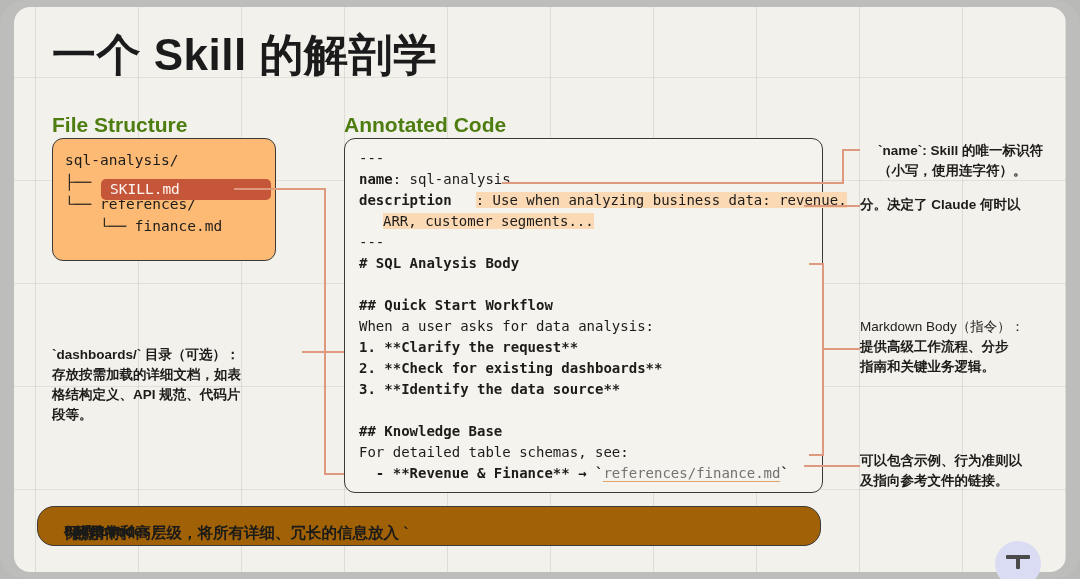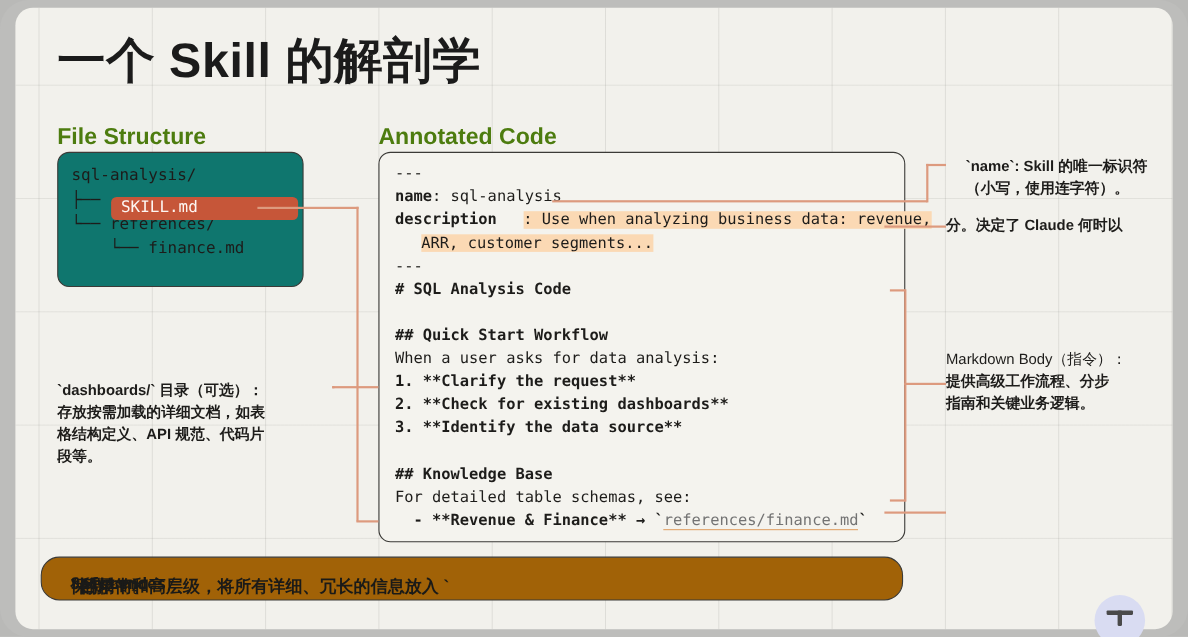--- a/index.html
+++ b/index.html
@@ -43,21 +43,21 @@
     position:absolute;font-size:21px;font-weight:bold;color:#4d7c0f;
     white-space:nowrap;
   }
   #head-file{left:38px;top:106px;}
   #head-code{left:330px;top:106px;}
 
   
   #file-card{
     position:absolute;left:38px;top:131px;width:222px;height:121px;
     border:1.6px solid #3b3a37;border-radius:11px;
-    background:#0f766e;
+    background:#fdba74;
   }
   .tree{
     position:absolute;left:12px;top:10px;
     font-family:"DejaVu Sans Mono","Liberation Mono",monospace;
     font-size:14.5px;color:#1d1c1a;line-height:22px;
     white-space:pre;
   }
   #skill-pill{
     position:absolute;left:48px;top:40px;width:170px;height:21px;
     background:#c65639;border-radius:5px;
@@ -143,21 +143,21 @@
           <span>SKILL.md</span>
         </div>
       </div>
 
       <div id="code-card">
         <div id="code"><span>---</span>
 <b>name</b><span>: sql-analysis</span>
 <b>description</b><span class="hl">: Use when analyzing business data: revenue,</span>
 <span class="hl">ARR, customer segments...</span>
 <span>---</span>
-<b># SQL Analysis Code</b>
+<b># SQL Analysis Body</b>
 <span></span>
 <b>## Quick Start Workflow</b>
 <span>When a user asks for data analysis:</span>
 <b>1. **Clarify the request**</b>
 <b>2. **Check for existing dashboards**</b>
 <b>3. **Identify the data source**</b>
 <span></span>
 <b>## Knowledge Base</b>
 <span>For detailed table schemas, see:</span>
 <b>  - **Revenue &amp; Finance** → `</b><span class="ulink">references/finance.md</span><b>`</b></div>
@@ -199,20 +199,24 @@
       <div class="anno" id="anno-desc">
         <div>分。决定了 Claude 何时以</div>
       </div>
 
       <div class="anno" id="anno-body">
         <div class="bhead">Markdown Body（指令）：</div>
         <div style="font-weight:bold">提供高级工作流程、分步</div>
         <div style="font-weight:bold">指南和关键业务逻辑。</div>
       </div>
 
+      <div class="anno" id="anno-link">
+        <div>可以包含示例、行为准则以</div>
+        <div>及指向参考文件的链接。</div>
+      </div>
 
       <div id="banner">
         <span>
             <span>保持 `</span>
             <span class="cd">SKILL.md</span>
             <span>` 的精简和高层级，将所有详细、冗长的信息放入 `</span>
             <span class="cd">references/</span>
             <span>` 目录中。</span>
           </span>
       </div>

